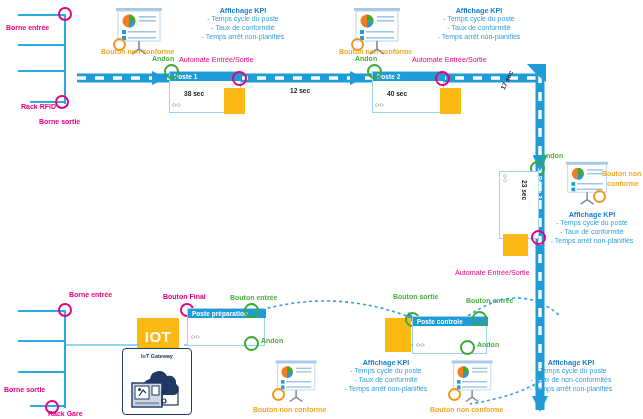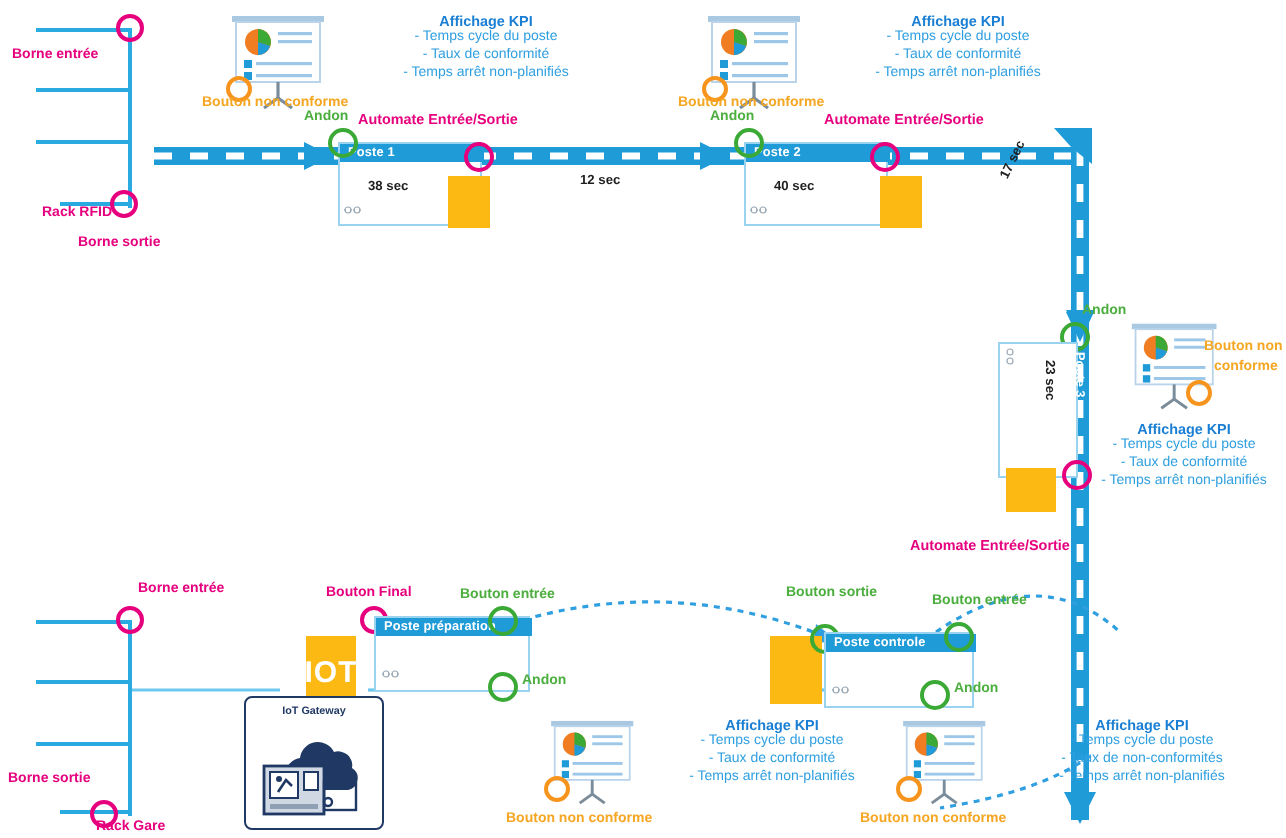--- a/index.html
+++ b/index.html
@@ -15,21 +15,21 @@
   
   .lbl{position:absolute;white-space:nowrap;line-height:1.05;}
   .lbl-pink{color:#e6007e;font-size:7px;font-weight:bold;}
   .lbl-green{color:#4cae3e;font-size:7px;font-weight:bold;}
   .lbl-orange{color:#f5a623;font-size:7px;font-weight:bold;}
 
   .kpi{position:absolute;text-align:center;line-height:1.28;}
   .kpi .kpi-title{color:#1a7fd4;font-size:7.2px;font-weight:bold;display:block;}
   .kpi .kpi-line{color:#2f9fe0;font-size:7px;display:block;}
 
-  .automate{position:absolute;color:#e6007e;font-size:7.2px;font-weight:bold;white-space:nowrap;}
+  .automate{position:absolute;color:#e6007e;font-size:7.2px;font-weight:normal;white-space:nowrap;}
 
   
   .rack-spine{position:absolute;background:#29abe2;width:2px;}
   .rack-shelf{position:absolute;background:#29abe2;height:2px;}
 
   
   .ring{position:absolute;border-radius:50%;box-sizing:border-box;background:transparent;}
   .ring-pink{border:2.4px solid #e6007e;}
   .ring-green{border:2.4px solid #3aa935;}
   .ring-orange{border:2.4px solid #f7941e;}
@@ -242,21 +242,21 @@
   <div class="rack-shelf" style="left:18px;top:371px;width:47px;"></div>
   <div class="rack-shelf" style="left:30px;top:405px;width:36px;"></div>
 
   <div class="ring ring-pink" style="left:58px;top:303px;width:14px;height:14px;"></div>
   <div class="lbl lbl-pink" style="left:69px;top:291px;">Borne entrée</div>
 
   <div class="ring ring-pink" style="left:45px;top:400px;width:14px;height:14px;"></div>
   <div class="lbl lbl-pink" style="left:4px;top:386px;">Borne sortie</div>
   <div class="lbl lbl-pink" style="left:48px;top:410px;">Rack Gare</div>
 
-  <div class="iot-box" style="left:137px;top:318px;width:25px;height:37px;margin-left:16px;">IOT</div>
+  <div class="iot-box" style="left:137px;top:318px;width:42px;height:37px;">IOT</div>
   <div class="gw-card" style="left:122px;top:348px;width:68px;height:65px;">
     <div class="gw-title" style="top:4px;">IoT Gateway</div>
     <svg style="position:absolute;left:5px;top:12px;" width="58" height="50" viewBox="0 0 58 50">
       <path d="M22 18 a9 9 0 0 1 17 -3 a7 7 0 0 1 9 8 a6 6 0 0 1 -2 11 H24 a7 7 0 0 1 -2 -16 Z" fill="#1f3864"></path>
       <rect x="4" y="22" width="30" height="24" fill="#cfd8e3" stroke="#1f3864" stroke-width="1.4"></rect>
       <rect x="7" y="25" width="14" height="13" fill="#ffffff" stroke="#1f3864" stroke-width="1"></rect>
       <path d="M11 35 L15 29 L18 32" stroke="#1f3864" stroke-width="1.3" fill="none"></path>
       <circle cx="11.5" cy="28.5" r="1.5" fill="#1f3864"></circle>
       <rect x="24" y="25" width="7" height="9" fill="#ffffff" stroke="#1f3864" stroke-width="1"></rect>
       <rect x="7" y="41" width="24" height="2.5" fill="#8fa0b5"></rect>

